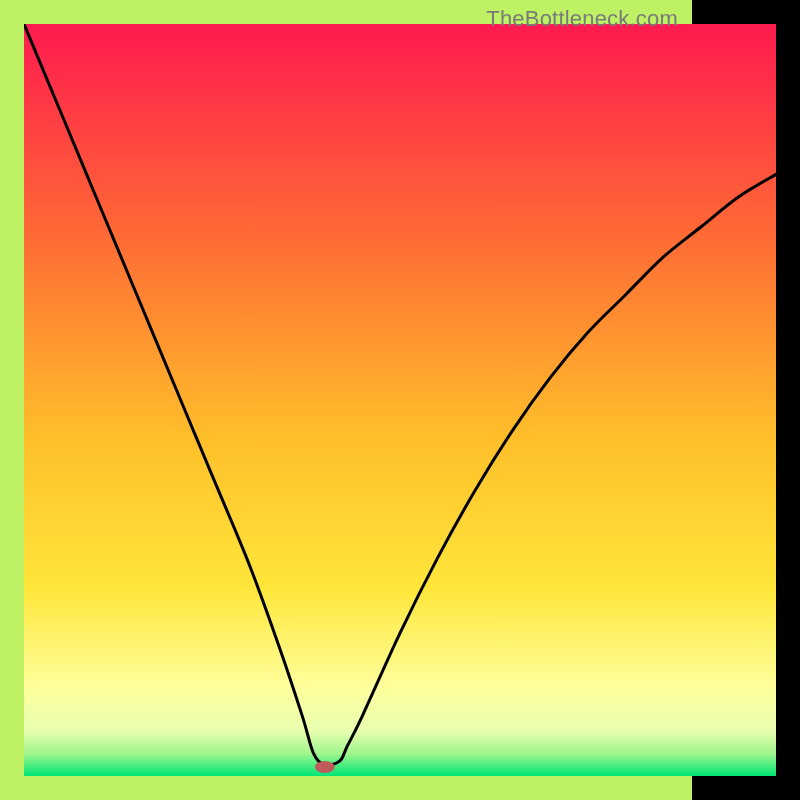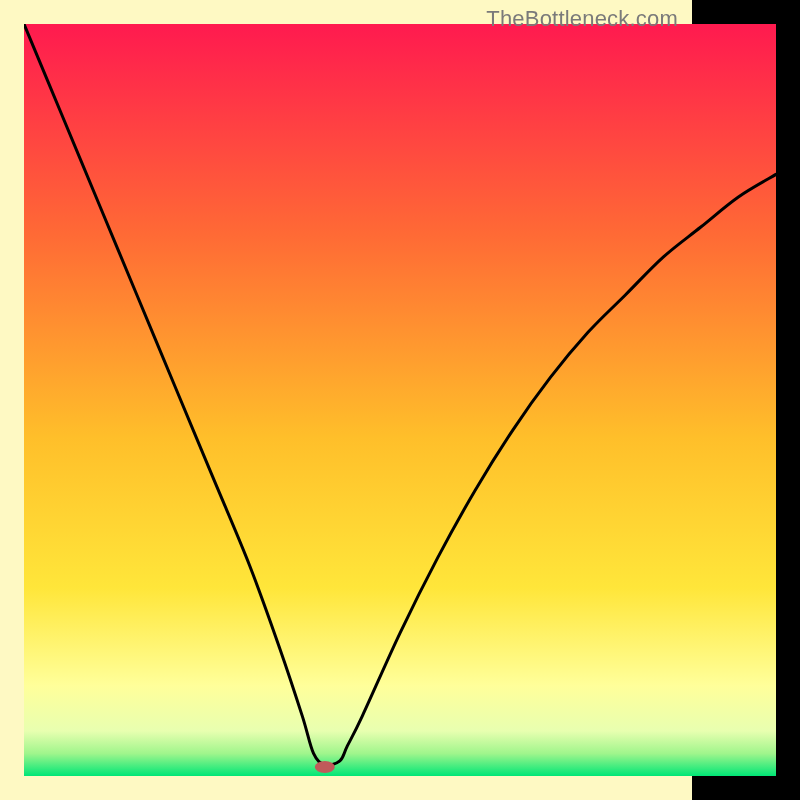--- a/index.html
+++ b/index.html
@@ -8,21 +8,21 @@
     width: 800px;
     height: 800px;
     background: #000;
     font-family: Arial, Helvetica, sans-serif;
     overflow: hidden;
   }
   .frame {
     position: relative;
     width: 692px;
     height: 800px;
-    background: #fef9c3;
+    background: #bef264;
   }
   .watermark {
     position: absolute;
     top: 6px;
     right: 14px;
     color: #7a7a7a;
     font-size: 22px;
     font-weight: 500;
     letter-spacing: 0.2px;
     z-index: 5;

